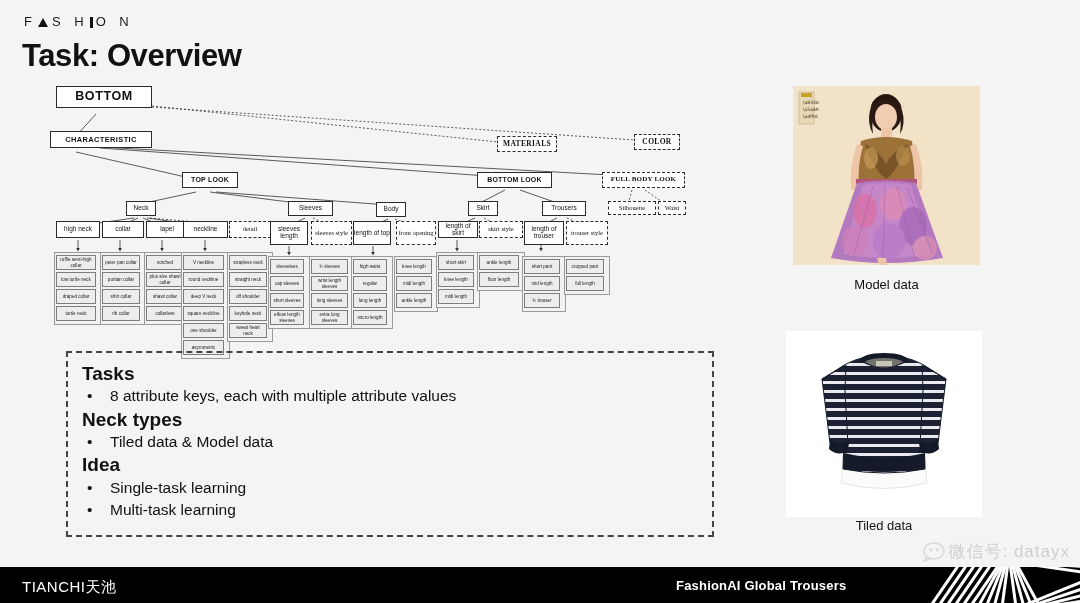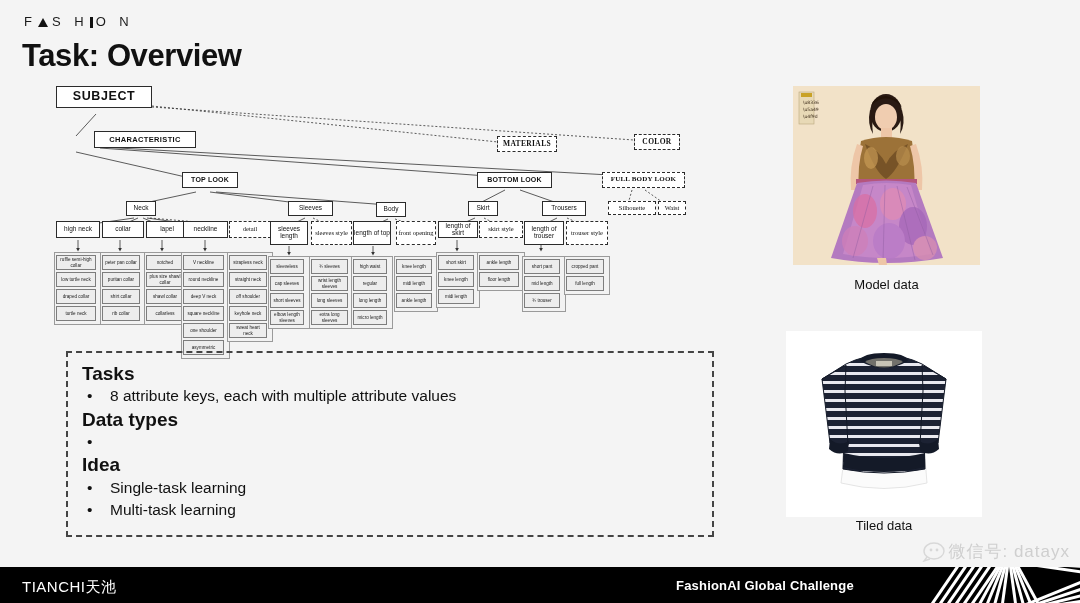--- a/index.html
+++ b/index.html
@@ -186,22 +186,22 @@
         <path d="M457,164 L457,174" marker-end="url(#ar)"></path>
         <path d="M541,164 L541,174" marker-end="url(#ar)"></path>
       </g>
       <defs>
         <marker id="ar" markerWidth="5" markerHeight="5" refX="3" refY="2.5" orient="auto">
           <path d="M0,0 L5,2.5 L0,5 z" fill="#333"></path>
         </marker>
       </defs>
     </svg>
 
-    <div class="nd lvl1" style="left:56px;top:10px;width:96px;height:22px;">SUBJECT</div>
-    <div class="nd lvl2" style="left:50px;top:55px;width:102px;height:17px;margin-left:44px;">CHARACTERISTIC</div>
+    <div class="nd lvl1" style="left:56px;top:10px;width:96px;height:22px;">BOTTOM</div>
+    <div class="nd lvl2" style="left:50px;top:55px;width:102px;height:17px;">CHARACTERISTIC</div>
     <div class="nd lvl2 dash" style="left:497px;top:60px;width:60px;height:16px;">MATERIALS</div>
     <div class="nd lvl2 dash" style="left:634px;top:58px;width:46px;height:16px;">COLOR</div>
 
     <div class="nd lvl3" style="left:182px;top:96px;width:56px;height:16px;">TOP LOOK</div>
     <div class="nd lvl3" style="left:477px;top:96px;width:75px;height:16px;">BOTTOM LOOK</div>
     <div class="nd lvl3 dash" style="left:602px;top:96px;width:83px;height:16px;">FULL BODY LOOK</div>
     <div class="nd lvl4 dash" style="left:608px;top:125px;width:48px;height:14px;">Silhouette</div>
     <div class="nd lvl4 dash" style="left:658px;top:125px;width:28px;height:14px;">Waist</div>
 
     <div class="nd lvl4" style="left:126px;top:125px;width:30px;height:15px;">Neck</div>
@@ -287,23 +287,24 @@
         <div class="leaf" style="left: 566px; top: 200px; width: 38px; height: 15px;">full length</div>
       </div>
   </div>
 
   <div id="tasks">
       <h3>Tasks</h3>
       <div class="bl">
         <span class="dot">•</span>
         <span>8 attribute keys, each with multiple attribute values</span>
       </div>
-      <h3>Data types</h3>
+      <h3>Neck types</h3>
       <div class="bl">
         <span class="dot">•</span>
+        <span>Tiled data &amp; Model data</span>
       </div>
       <h3>Idea</h3>
       <div class="bl">
         <span class="dot">•</span>
         <span>Single-task learning</span>
       </div>
       <div class="bl">
         <span class="dot">•</span>
         <span>Multi-task learning</span>
       </div>
@@ -403,21 +404,21 @@
       <ellipse cx="12" cy="9" rx="10" ry="8" fill="none" stroke="#d8d8d8" stroke-width="1.4"></ellipse>
       <path d="M5,15 L2,19 L8,17" fill="none" stroke="#d8d8d8" stroke-width="1.4"></path>
       <circle cx="9" cy="8" r="1.4" fill="#d8d8d8"></circle>
       <circle cx="15" cy="8" r="1.4" fill="#d8d8d8"></circle>
     </svg>
     <span>微信号: datayx</span>
   </div>
 
   <div id="footer">
     <div class="tianchi">TIANCHI天池</div>
-    <div class="fa-title">FashionAI Global Challenge</div>
+    <div class="fa-title">FashionAI Global Trousers</div>
     <svg class="stripes" viewBox="0 0 160 36" preserveAspectRatio="none">
       <rect width="160" height="36" fill="#000"></rect>
       <g stroke="#fff" stroke-width="3">
         <path d="M10,40 L40,-4"></path>
           <path d="M18,40 L48,-4"></path>
           <path d="M26,40 L56,-4"></path>
         <path d="M34,40 L64,-4"></path>
           <path d="M42,40 L72,-4"></path>
           <path d="M50,40 L80,-4"></path>
         <path d="M58,40 L82,-4"></path>

